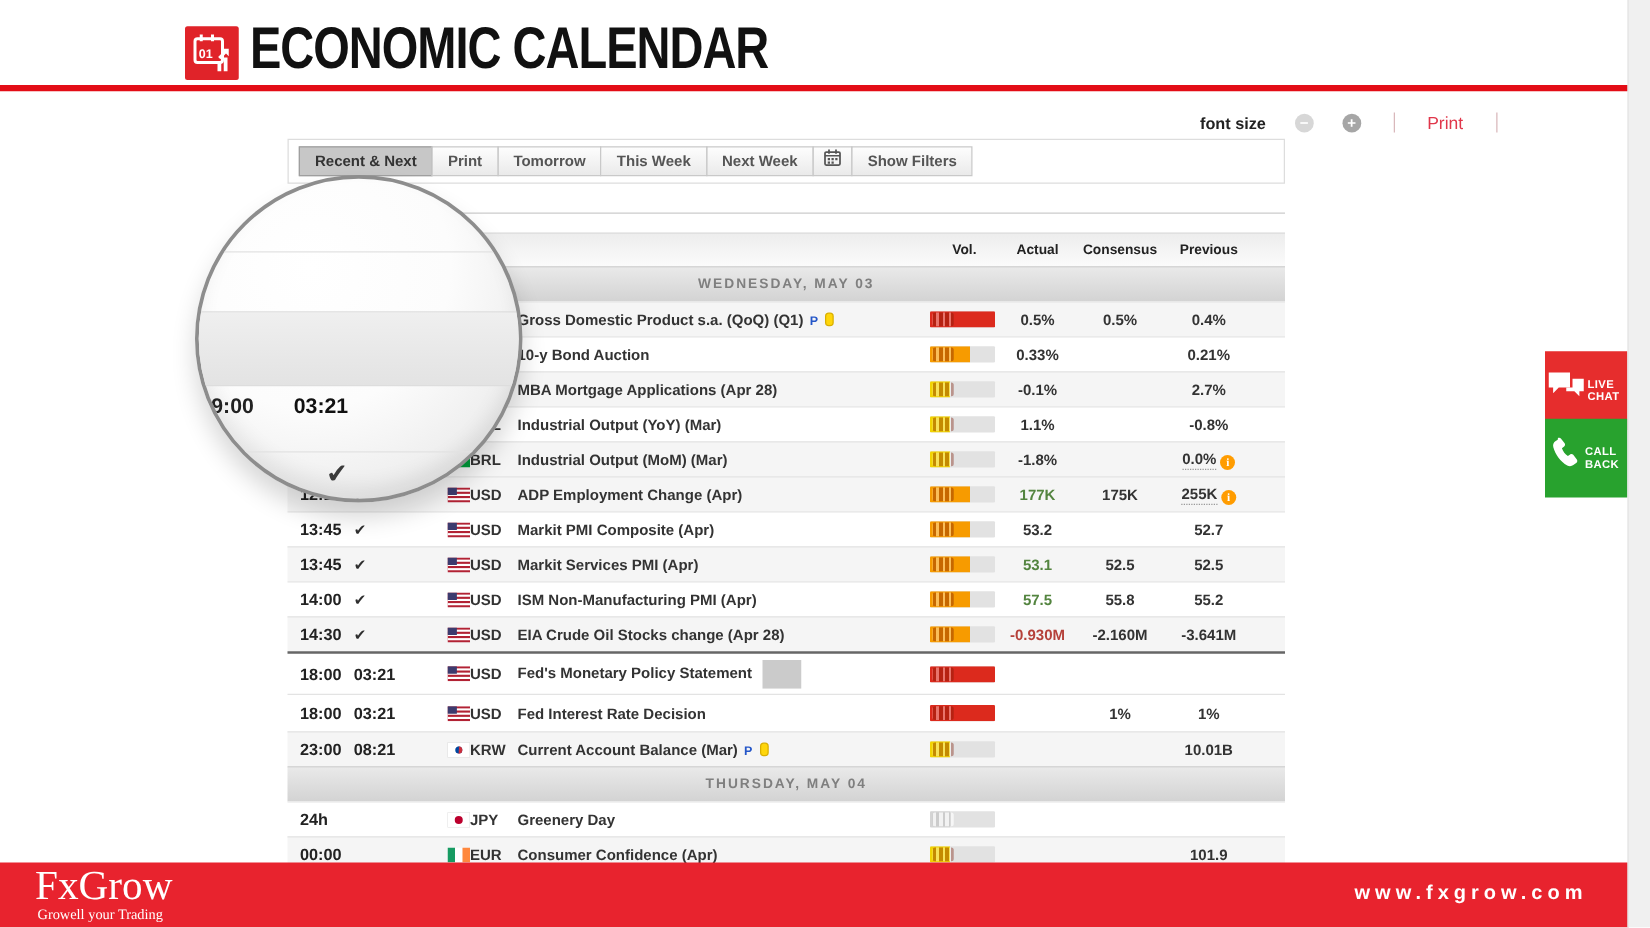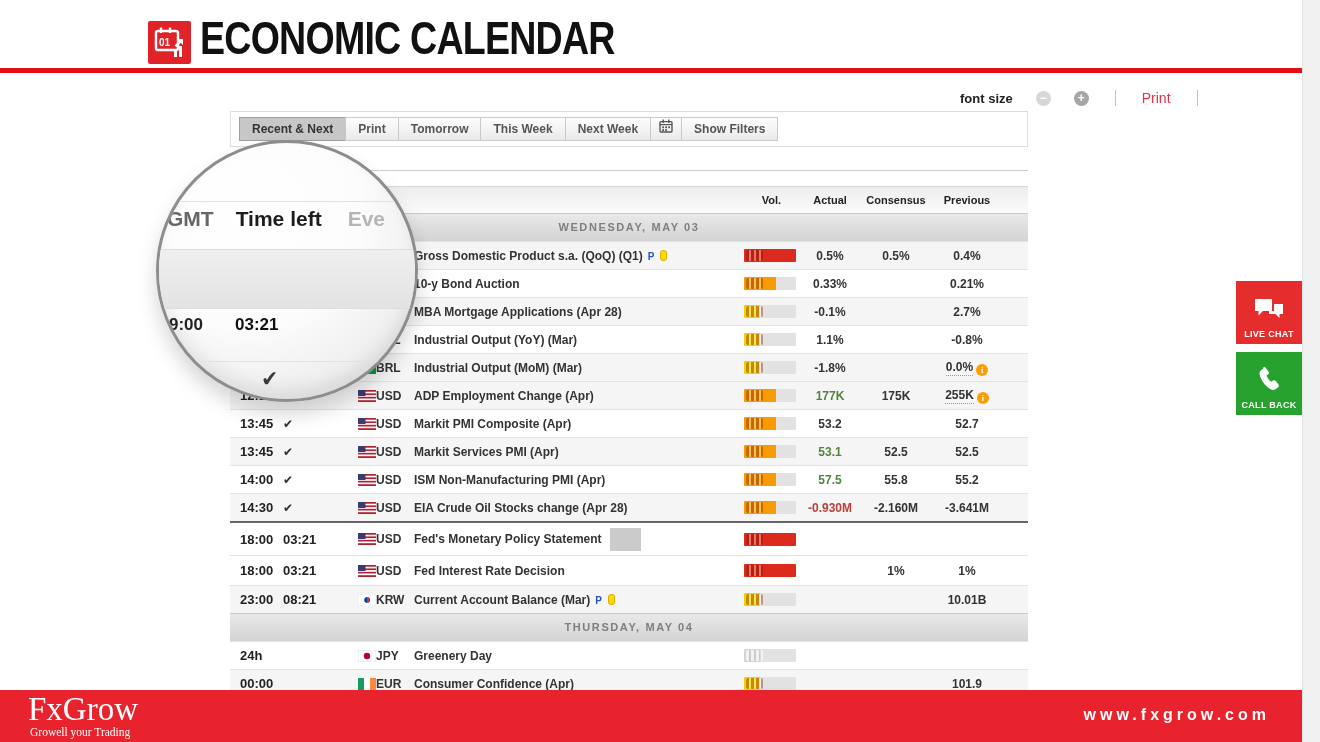--- a/index.html
+++ b/index.html
@@ -90,24 +90,24 @@
   .lens-head .h-gmt{color:#666;}
   .lens-head .h-tl{color:#1d1d1d;margin-left:22px;}
   .lens-head .h-ev{color:#b5b5b5;margin-left:26px;}
   .lens-band{position:absolute;left:-6px;right:-6px;top:106px;height:58px;
              background:linear-gradient(#efefef,#e3e3e3);border-top:1px solid #ddd;border-bottom:1px solid #ddd;}
   .lens-times{position:absolute;left:10px;top:172px;white-space:nowrap;font-size:17px;font-weight:700;color:#222;}
   .lens-times .t-left{margin-left:32px;color:#111;}
   .lens-check{position:absolute;left:102px;top:224px;font-size:21px;color:#3a3a3a;transform:rotate(-4deg);}
 
   
-  .side-btn{position:absolute;left:1236px;width:66px;height:63px;display:flex;flex-direction:column;
+  .side-btn{position:absolute;left:1236px;width:66px;height:63px;display:flex;flex-direction:row;
             align-items:center;justify-content:flex-end;padding-bottom:5px;box-sizing:border-box;cursor:pointer;}
   .live-chat{top:281px;background:#e62d2d;}
-  .call-back{top:352px;background:#28a22e;}
+  .call-back{top:335px;background:#28a22e;}
   .side-btn .lbl{font-size:9px;font-weight:700;color:#fff;letter-spacing:.3px;margin-top:3px;}
   .side-btn svg{display:block;}
 
   
   .footer{position:absolute;left:0;top:690px;width:1303px;height:52px;background:#e8232e;}
   .f-logo{position:absolute;left:28px;top:3px;color:#fff;font-family:"Liberation Serif","DejaVu Serif",serif;
           font-size:33px;line-height:33px;}
   .f-tag{position:absolute;left:30px;top:36px;color:#fff;font-family:"Liberation Serif","DejaVu Serif",serif;
          font-size:11.5px;}
   .f-site{position:absolute;right:33px;top:16px;color:#fff;font-size:16px;font-weight:700;letter-spacing:4px;}
@@ -481,23 +481,20 @@
       </span>
     <span class="c-val"></span>
     <span class="c-val"></span>
     <span class="c-val">101.9</span>
   </div>
 
 </div>
 
 <div class="lens">
   <div class="lens-line" style="top:58px"></div>
-  <div class="lens-head">
-    <span class="h-gmt">GMT</span><span class="h-tl">Time left</span><span class="h-ev">Eve</span>
-  </div>
   <div class="lens-band"></div>
   <div class="lens-times">
     <span class="t-gmt">9:00</span><span class="t-left">03:21</span>
   </div>
   <span class="lens-check">✔</span>
   <div class="lens-line" style="top:218px"></div>
 </div>
 
 <div class="side-btn live-chat">
   <span>

